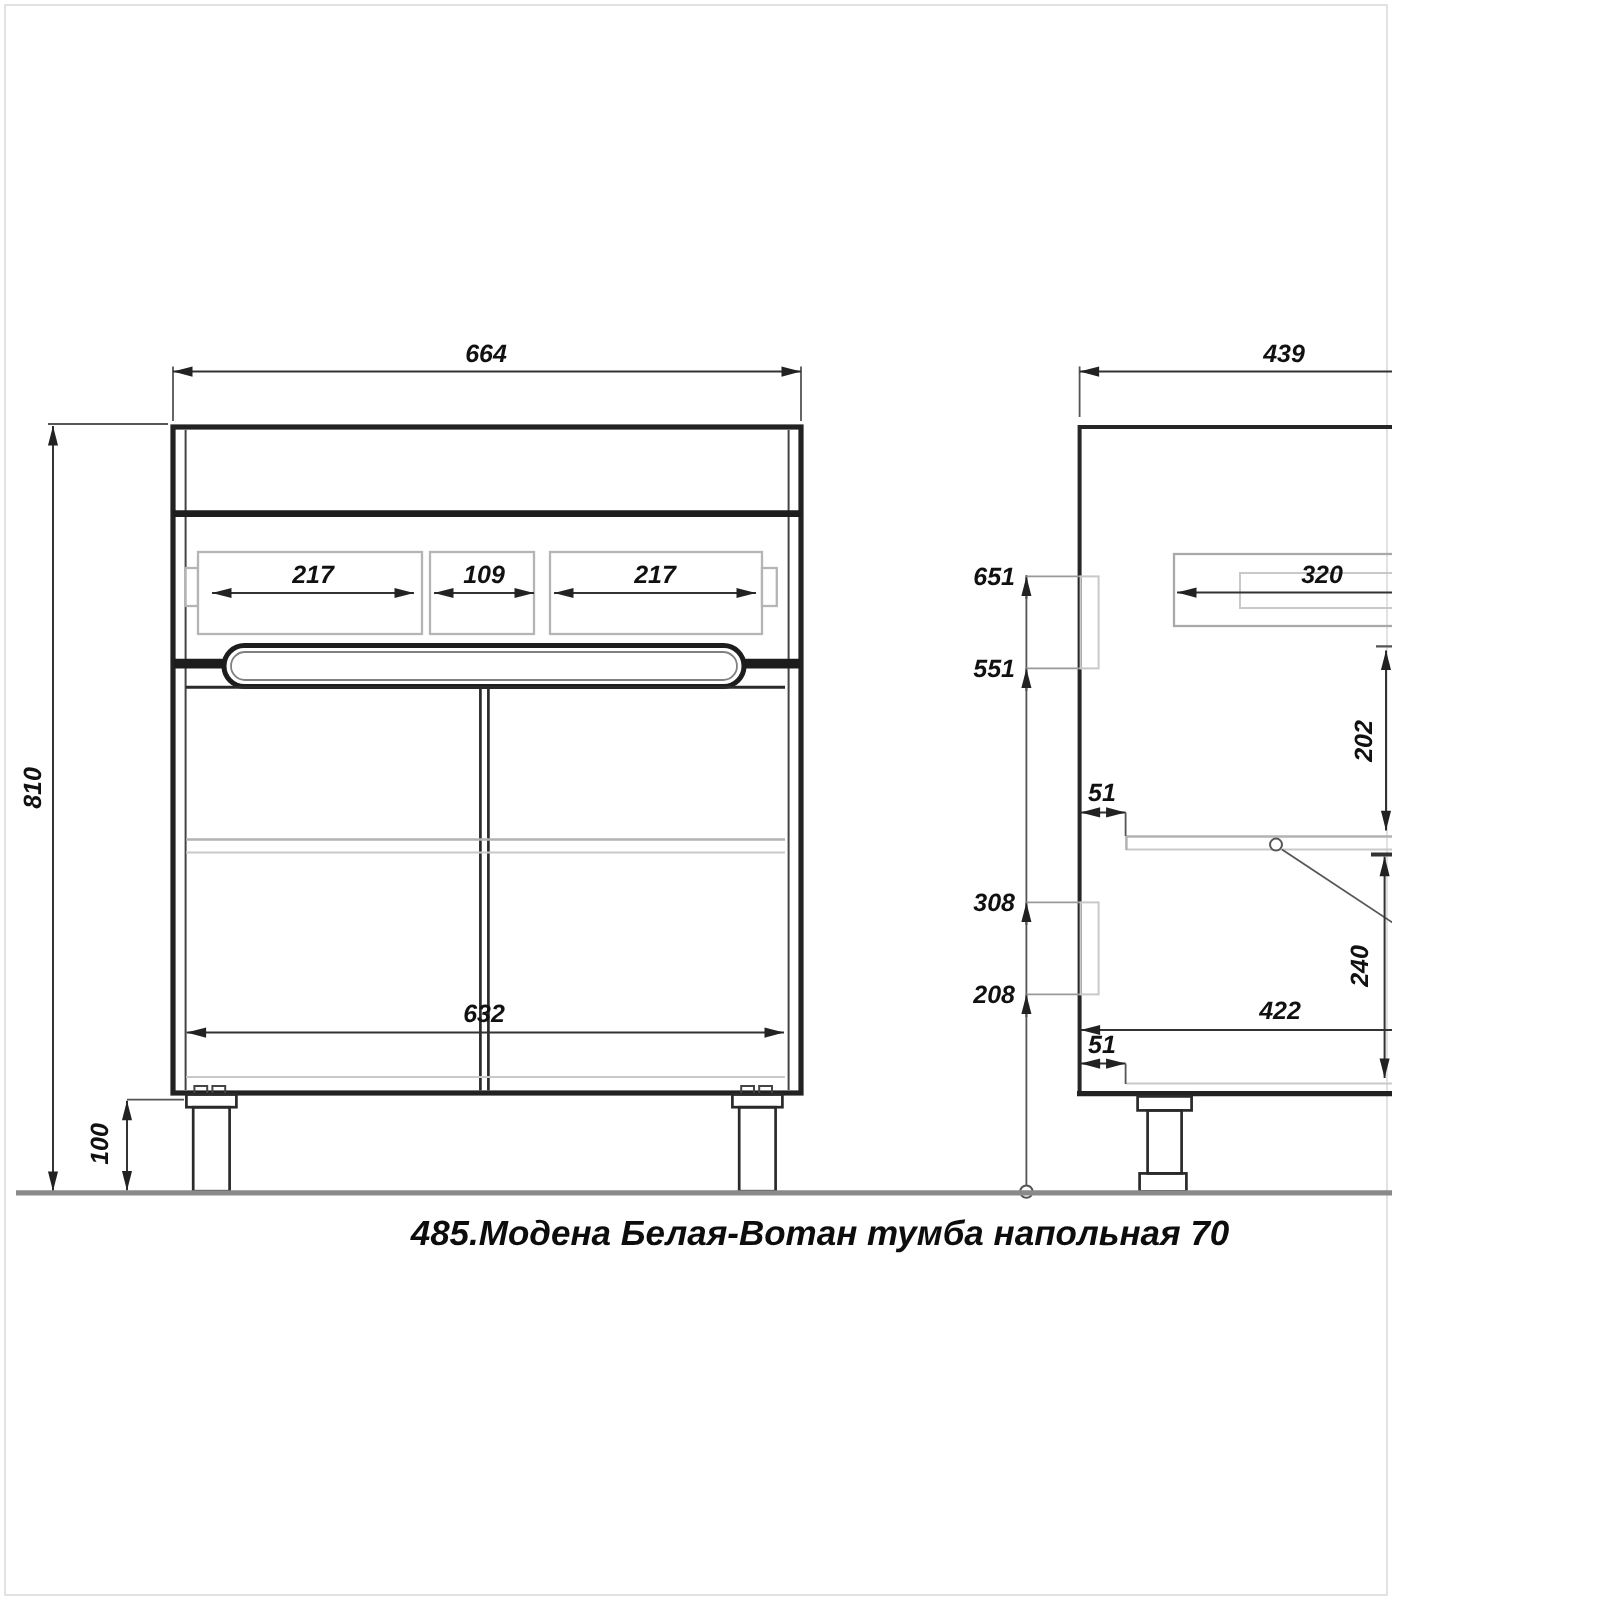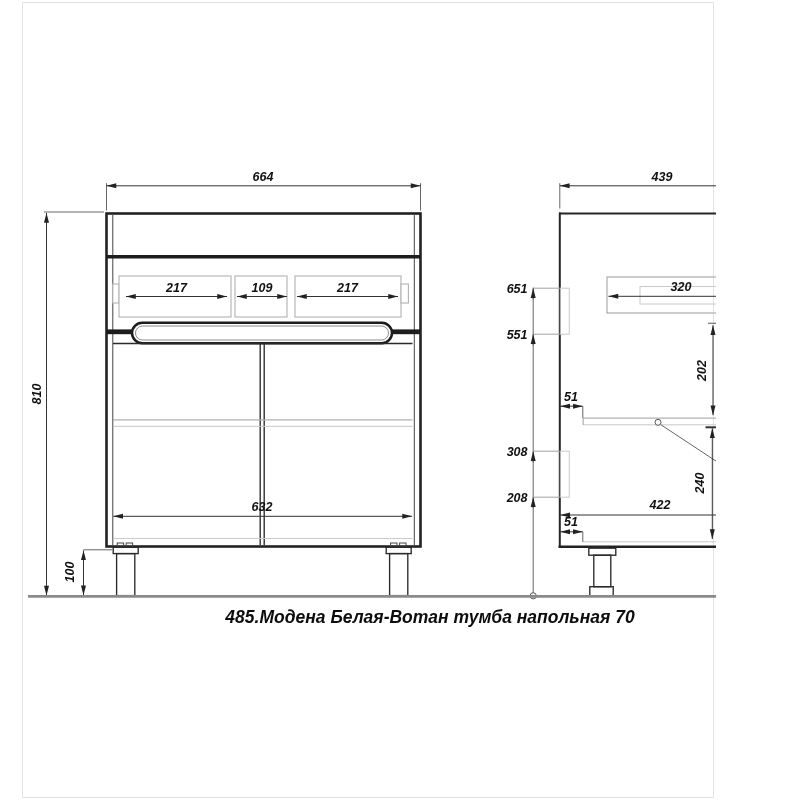--- a/index.html
+++ b/index.html
@@ -1,17 +1,17 @@
 <!DOCTYPE html>
 <html><head>
 <meta charset="utf-8">
 <style>
   html,body{margin:0;padding:0;background:#fff;}
   .canvas{position:relative;width:696px;height:800px;background:#fff;overflow:hidden;
-          font-family:"Liberation Sans",sans-serif;margin-left:20px;}
+          font-family:"Liberation Sans",sans-serif;}
   .page-border{position:absolute;inset:2px;border:1px solid #e2e2e2;pointer-events:none;}
   svg{position:absolute;left:0;top:0;}
   
   .s2  {stroke:#222;stroke-width:2.6;fill:none;}
   .s18 {stroke:#262626;stroke-width:2;fill:none;}
   .s15 {stroke:#2a2a2a;stroke-width:1.5;fill:none;}
   .s13 {stroke:#2a2a2a;stroke-width:1.35;fill:none;}
   .s1  {stroke:#444;stroke-width:1;fill:none;}
   .band{stroke:#1d1d1d;stroke-width:3.4;fill:none;}
   .bar {stroke:#1d1d1d;stroke-width:4.8;fill:none;}

